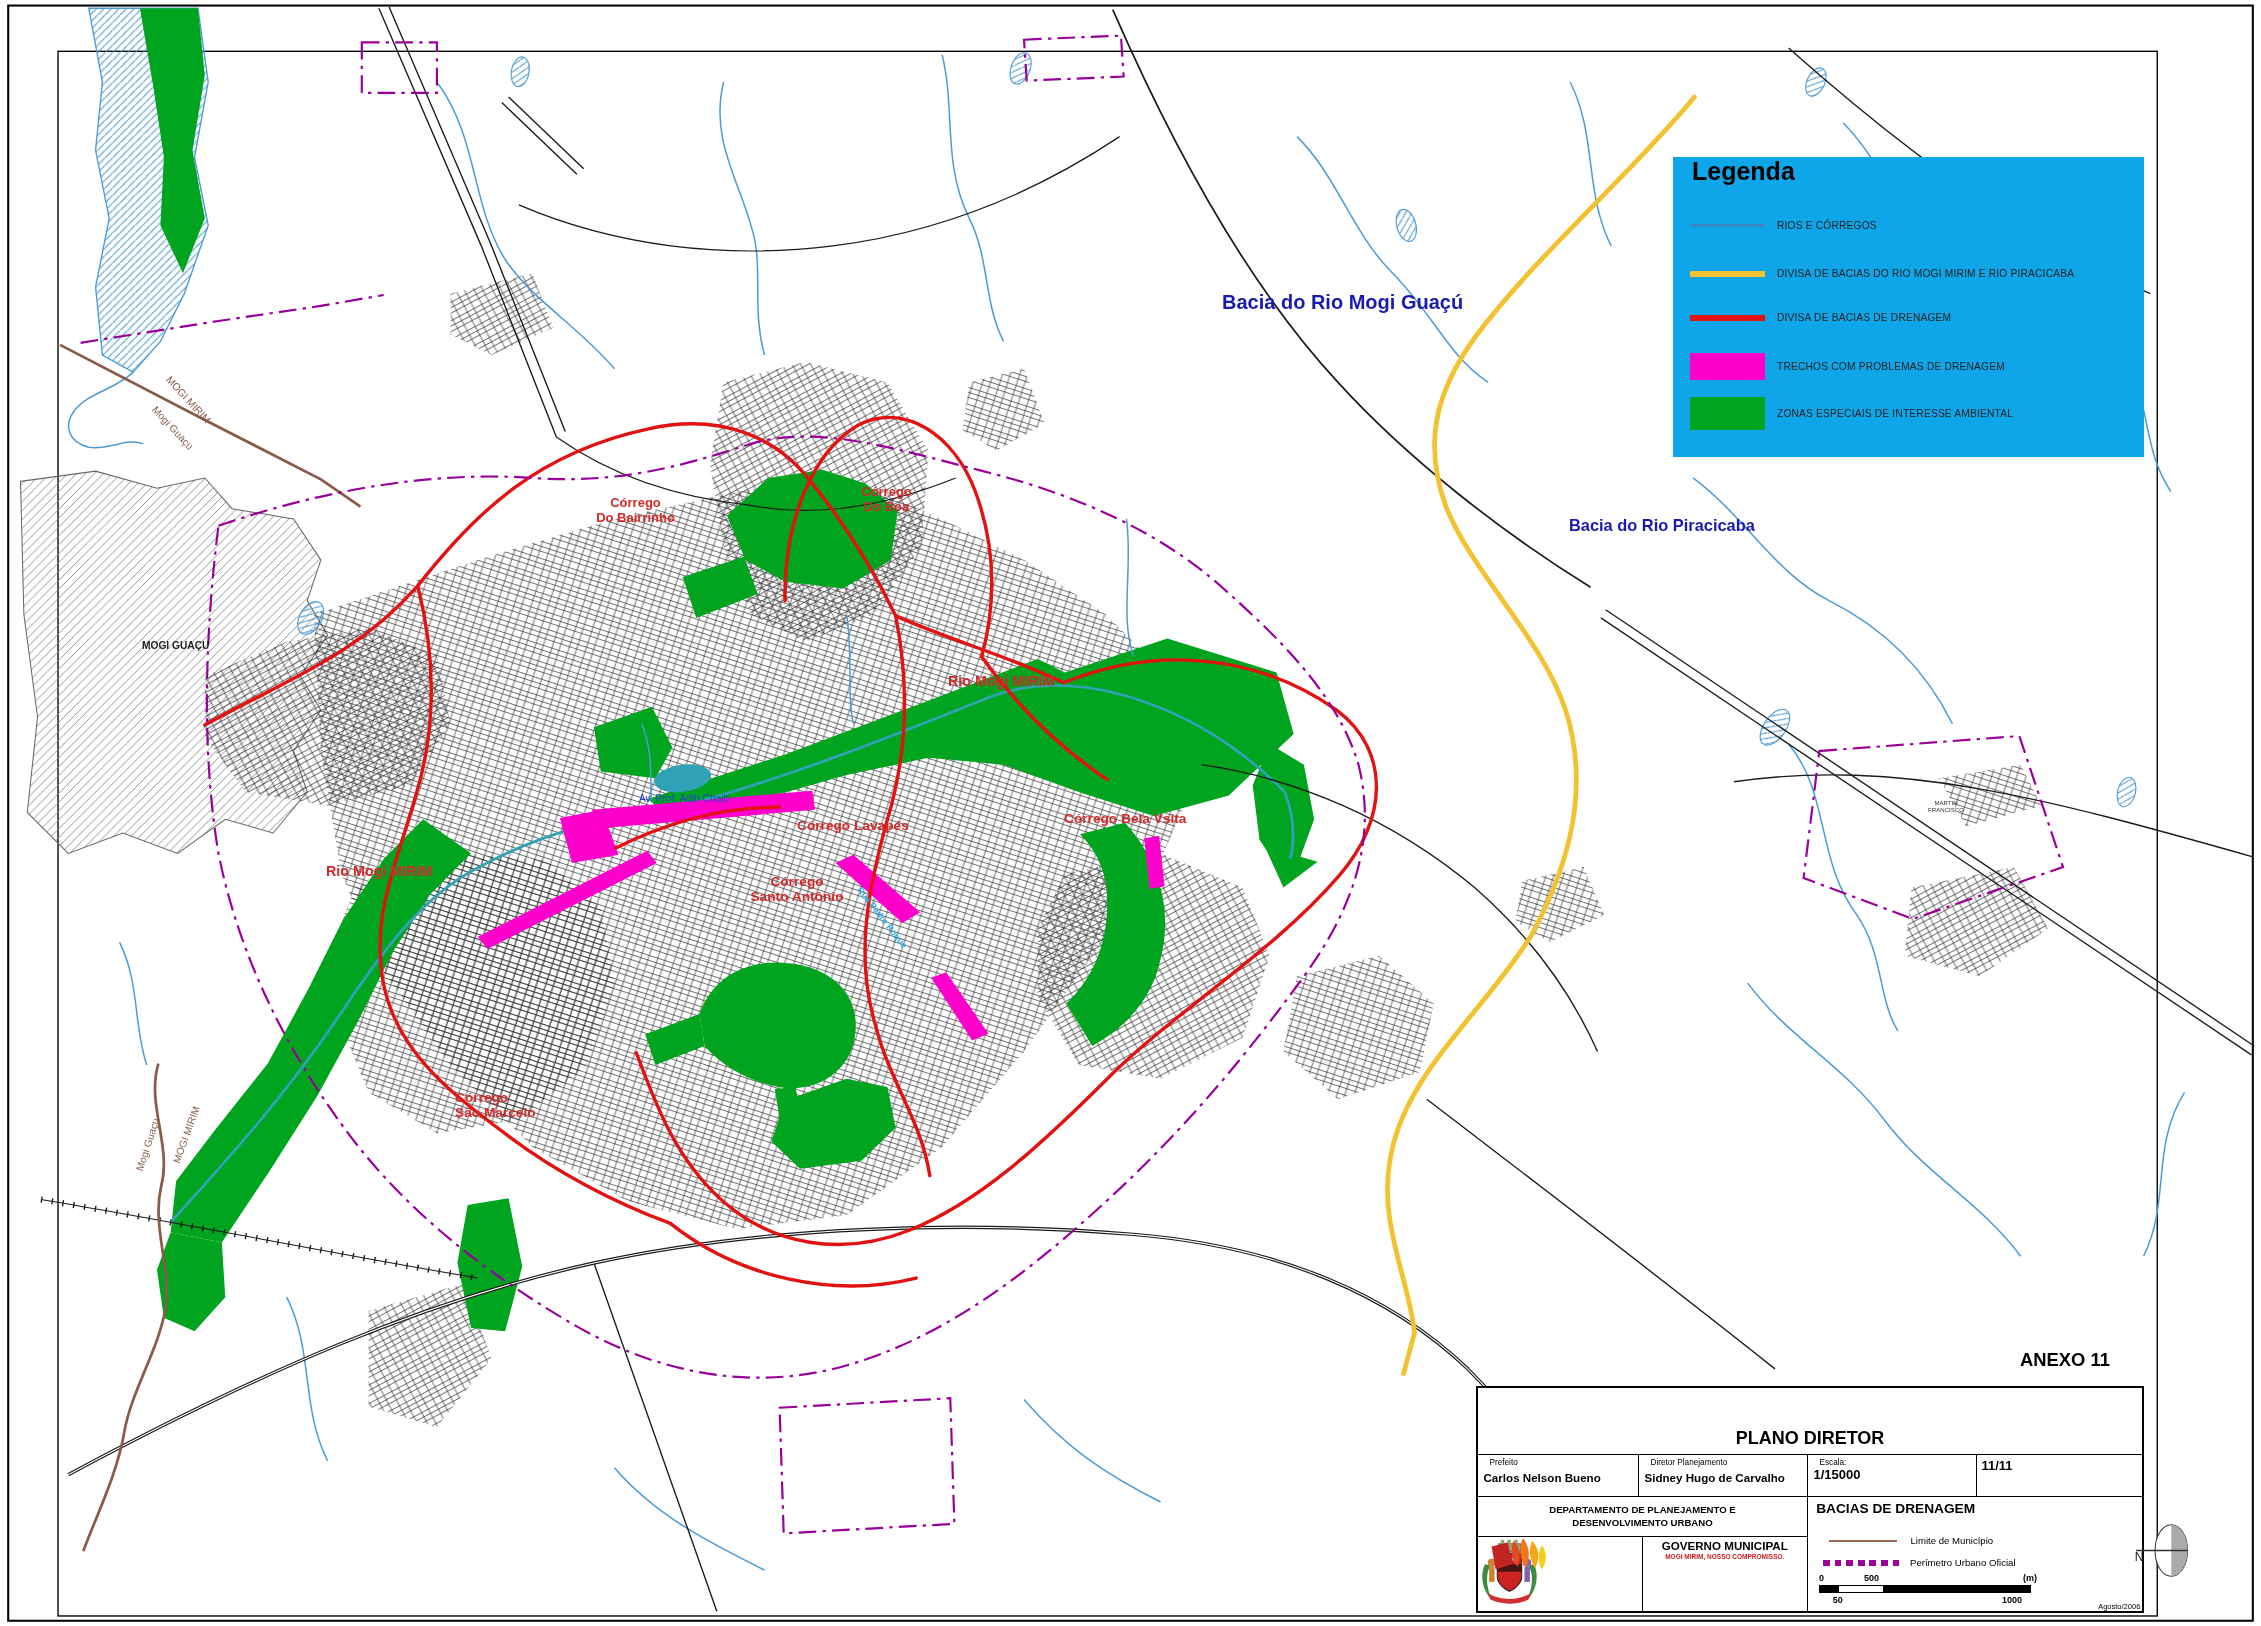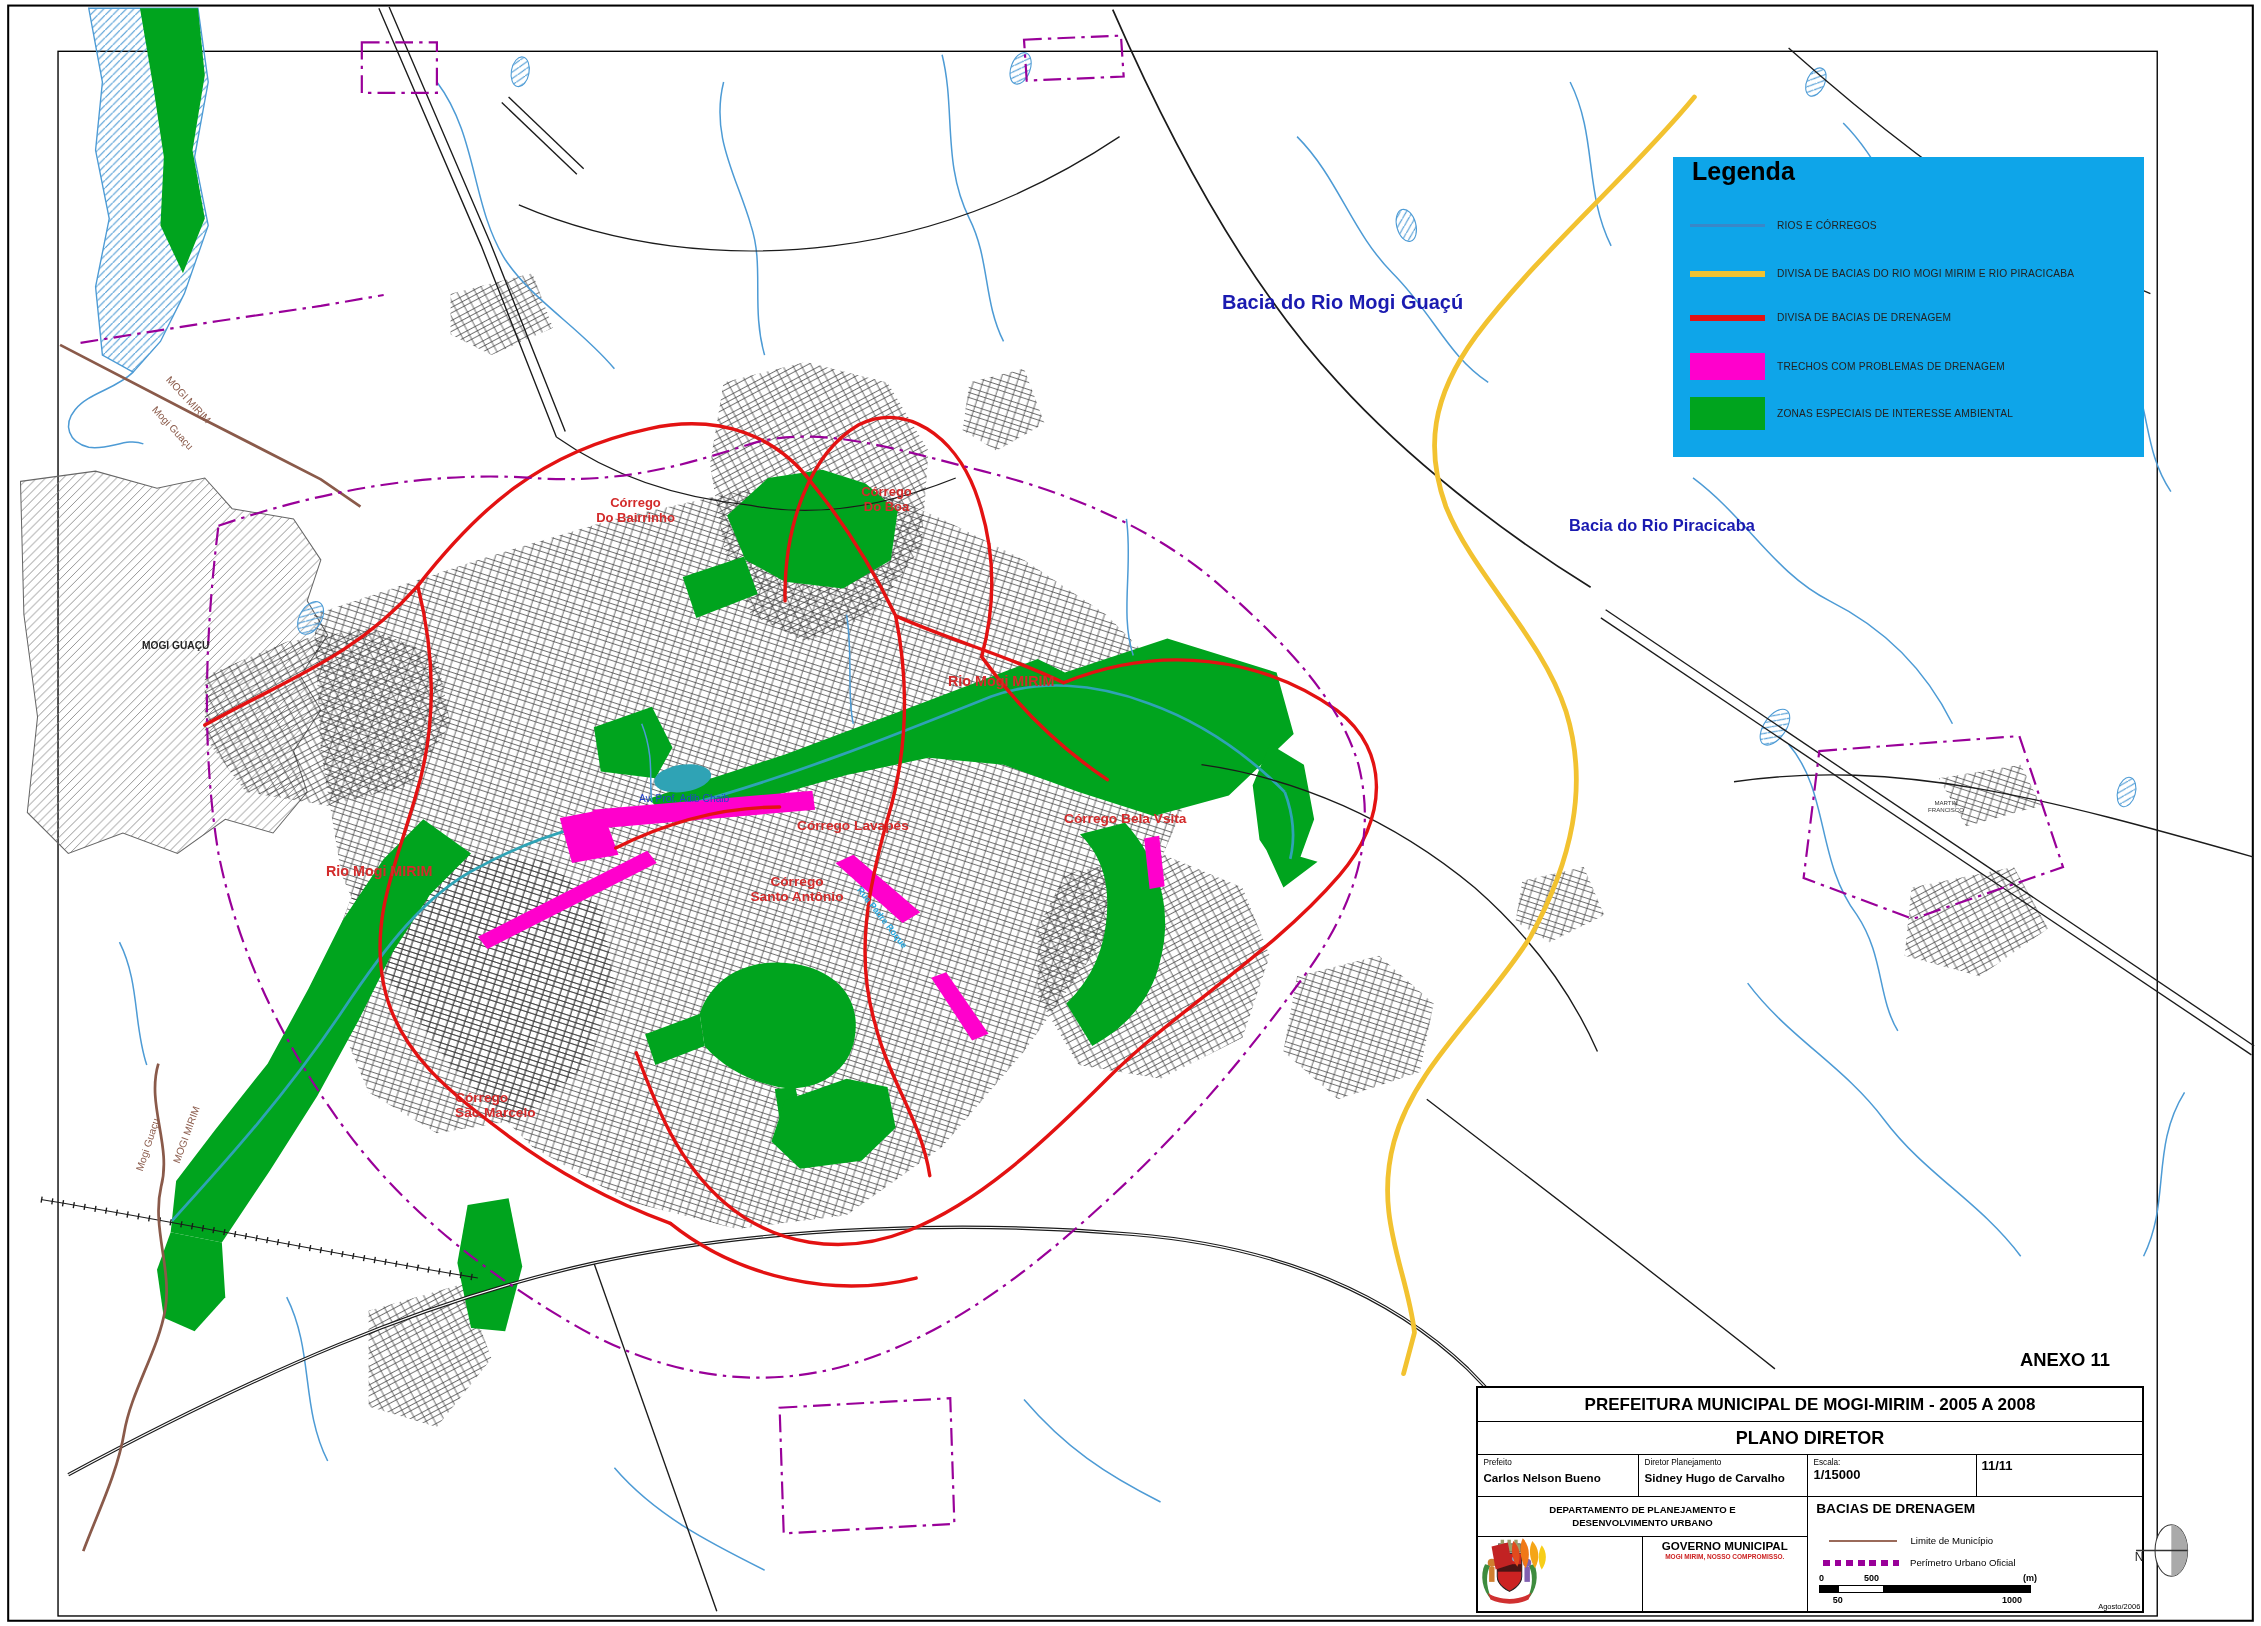--- a/index.html
+++ b/index.html
@@ -23,21 +23,21 @@
   
   .tb{position:absolute;left:1476px;top:1386px;width:668px;height:227px;background:#fff;
       border:2px solid #000;box-sizing:border-box;font-family:"Liberation Sans",sans-serif;}
   .tb *{box-sizing:border-box;}
   .tb-r1{position:absolute;left:0;top:0;width:100%;height:34px;border-bottom:1.4px solid #000;
          display:flex;align-items:center;justify-content:center;font-size:17px;font-weight:bold;}
   .tb-r2{position:absolute;left:0;top:34px;width:100%;height:33px;border-bottom:1.4px solid #000;
          display:flex;align-items:center;justify-content:center;font-size:18px;font-weight:bold;}
   .tb-r3{position:absolute;left:0;top:67px;width:100%;height:42px;border-bottom:1.4px solid #000;}
   .tb-c{position:absolute;top:0;height:100%;border-right:1.4px solid #000;padding:2.7px 5.5px;}
-  .tb-c small{display:block;font-size:8.2px;}
+  .tb-c small{display:block;font-size:8.2px;margin-left:6px;}
   .tb-c .val{display:block;font-size:11.6px;font-weight:bold;margin-top:4.1px;}
   .tb-c .big{font-size:13px;font-weight:bold;text-align:center;margin-top:6.8px;}
   .tb-left{position:absolute;left:0;top:109px;width:330px;height:115px;border-right:1.4px solid #000;}
   .tb-dept{position:absolute;left:0;top:0;width:100%;height:40px;border-bottom:1.4px solid #000;
            display:flex;align-items:center;justify-content:center;text-align:center;
            font-size:9.6px;font-weight:bold;white-space:pre-line;line-height:1.3;}
   .tb-logos{position:absolute;left:0;top:40px;width:100%;height:76px;display:flex;}
   .tb-coat{width:50%;height:100%;border-right:1.4px solid #000;display:flex;align-items:center;justify-content:center;}
   .tb-gov{width:50%;height:100%;text-align:center;padding-top:1.4px;}
   .tb-gov .gname{font-size:11.6px;font-weight:bold;margin-top:0.7px;}
@@ -272,21 +272,20 @@
     <span class="lg-rect sw-mag" style="top:0;height:27px;"></span>
     <span class="lg-lab" style="top:8.2px;">TRECHOS COM PROBLEMAS DE DRENAGEM</span>
   </div>
   <div class="lg-row" style="top:240px;">
     <span class="lg-rect sw-green" style="top:0;height:33px;"></span>
     <span class="lg-lab" style="top:11px;">ZONAS ESPECIAIS DE INTERESSE AMBIENTAL</span>
   </div>
 </div>
 
 <div class="tb">
-  <div class="tb-r1">PREFEITURA MUNICIPAL DE MOGI-MIRIM - 2005 A 2008</div>
   <div class="tb-r2">PLANO DIRETOR</div>
   <div class="tb-r3">
     <div class="tb-c" style="left:0;width:161px;">
       <small>Prefeito</small>
       <span class="val">Carlos Nelson Bueno</span>
     </div>
     <div class="tb-c" style="left:161px;width:169px;">
       <small>Diretor Planejamento</small>
       <span class="val">Sidney Hugo de Carvalho</span>
     </div>

